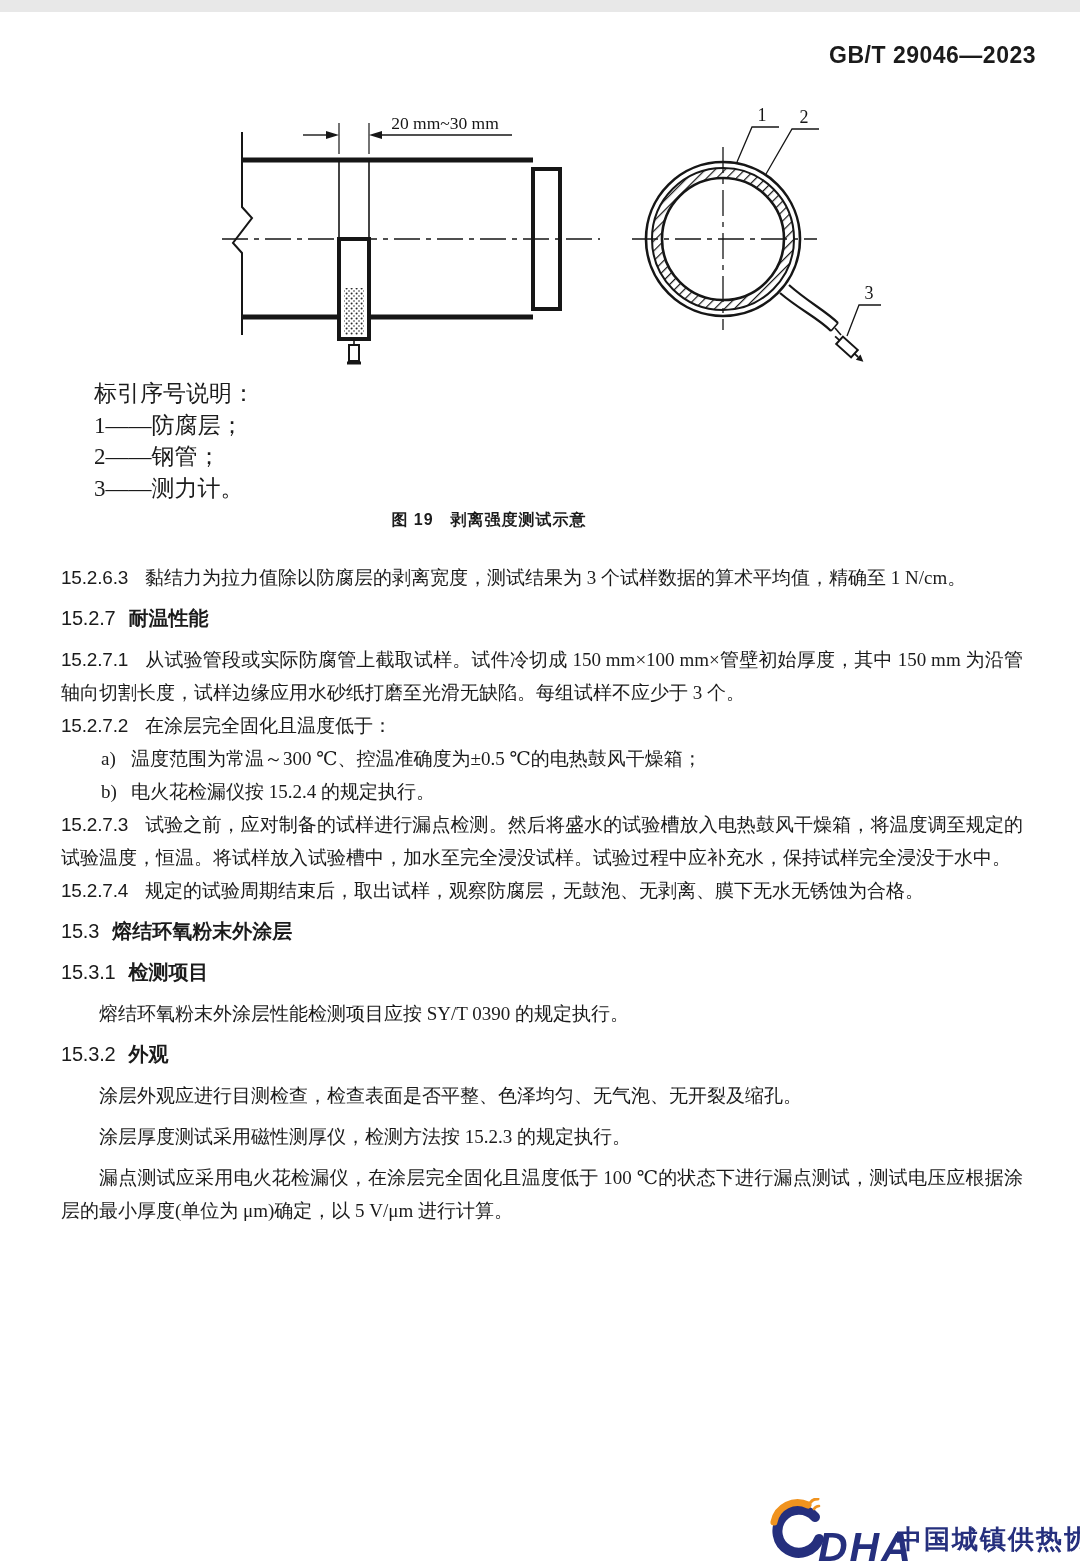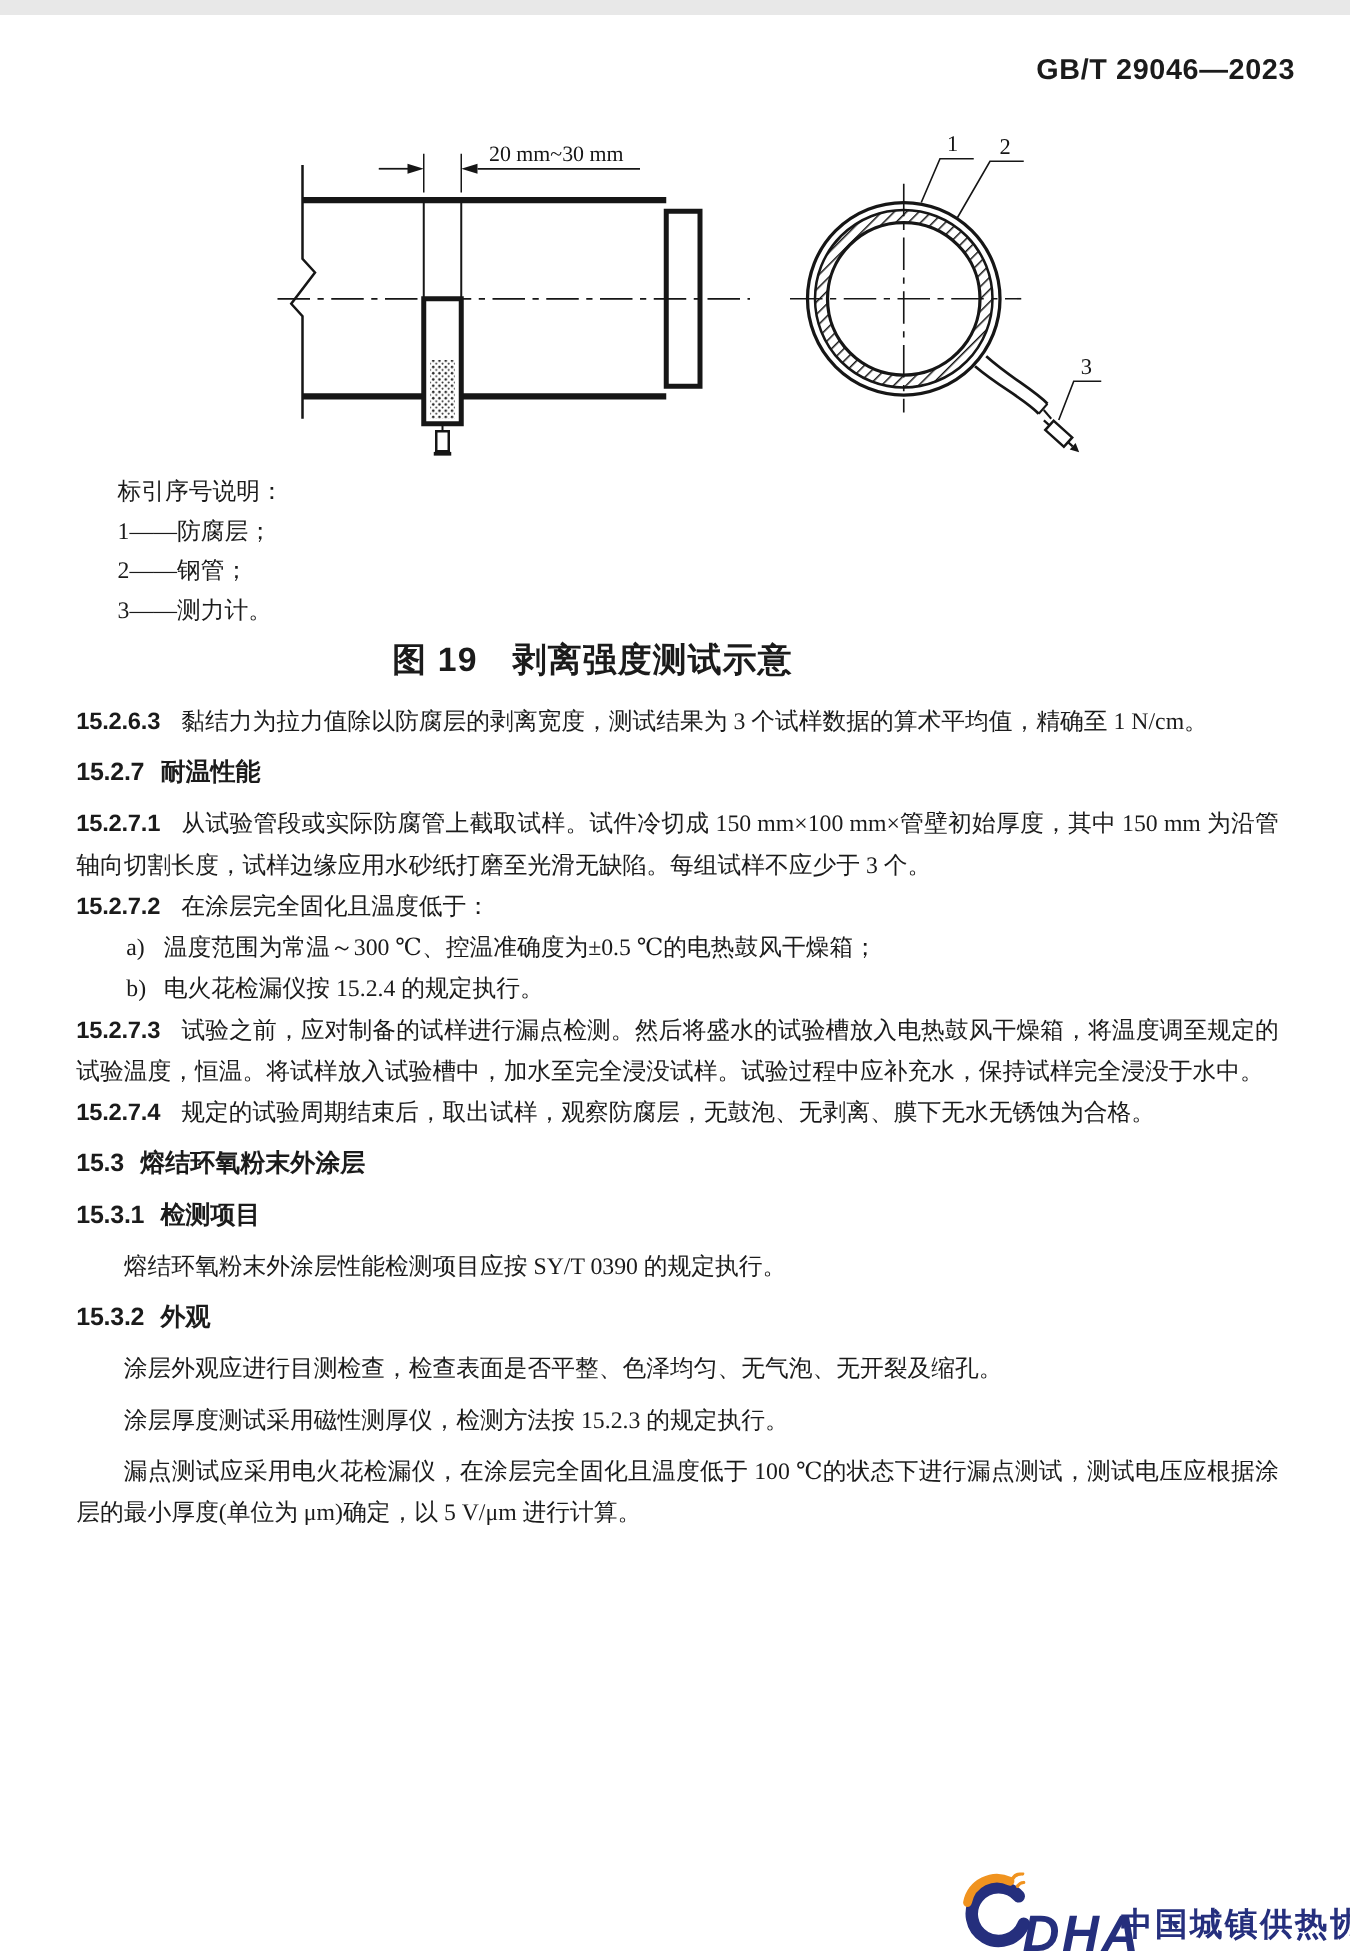--- a/index.html
+++ b/index.html
@@ -2,29 +2,29 @@
 <html><head>
 <meta charset="utf-8">
 <style>
   html,body{margin:0;padding:0;background:#e8e8e8;}
   .page{position:relative;width:1080px;height:1568px;background:#ffffff;margin:12px auto;
         font-family:"Liberation Serif","DejaVu Serif",serif;color:#1b1b1b;overflow:hidden;}
   .doc-number{position:absolute;top:30px;right:44px;
         font-family:"Liberation Sans","DejaVu Sans",sans-serif;font-weight:bold;
         font-size:23px;letter-spacing:.5px;}
   .figure-area{position:absolute;top:80px;left:0;width:1080px;height:300px;}
-  .legend{position:absolute;left:94px;top:366px;font-size:19px;line-height:31.5px;}
+  .legend{position:absolute;left:94px;top:366px;font-size:23px;line-height:31.5px;}
   .legend div{white-space:pre;}
-  .fig-caption{position:absolute;top:498px;left:0;width:948px;text-align:center;
-        font-family:"Liberation Sans","DejaVu Sans",sans-serif;font-weight:bold;font-size:27px;
+  .fig-caption{position:absolute;top:498px;left:15px;width:948px;text-align:center;
+        font-family:"Liberation Sans","DejaVu Sans",sans-serif;font-weight:bold;font-size:16px;
         letter-spacing:1px;}
   .content{position:absolute;top:549px;left:61px;width:962px;font-size:19px;line-height:33px;
         text-align:justify;text-align-last:left;}
   .clause{margin:0;}
-  .num{font-family:"Liberation Sans","DejaVu Sans",sans-serif;font-weight:bold;
+  .num{font-family:"Liberation Sans","DejaVu Sans",sans-serif;font-weight:normal;
         letter-spacing:-.2px;padding-right:17px;}
   .h{font-family:"Liberation Sans","DejaVu Sans",sans-serif;font-weight:bold;font-size:20px;
         margin:8px 0;text-align:left;}
   .h .num{padding-right:13px;}
   .li{margin:0;padding-left:40px;}
   .li .marker{display:inline-block;width:30px;}
   .ipara{margin:8px 0;text-indent:2em;}
   .footer{position:absolute;top:1484px;left:770px;width:300px;height:74px;}
   .logo-swoosh{position:absolute;left:0;top:2px;}
   .logo-dha{position:absolute;left:48px;top:28px;font-family:"Liberation Sans","DejaVu Sans",sans-serif;

